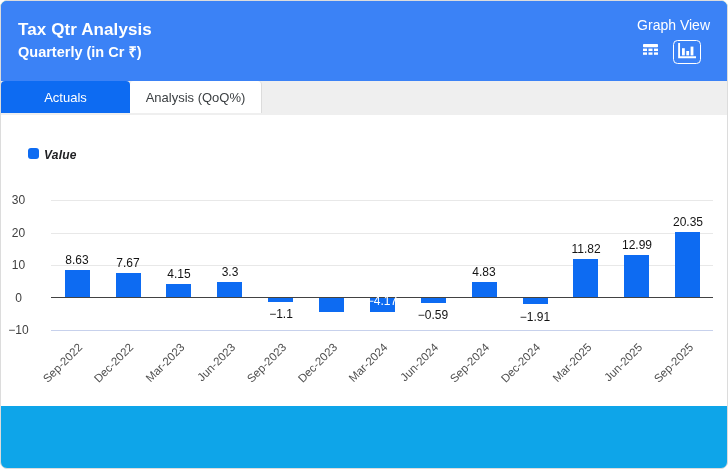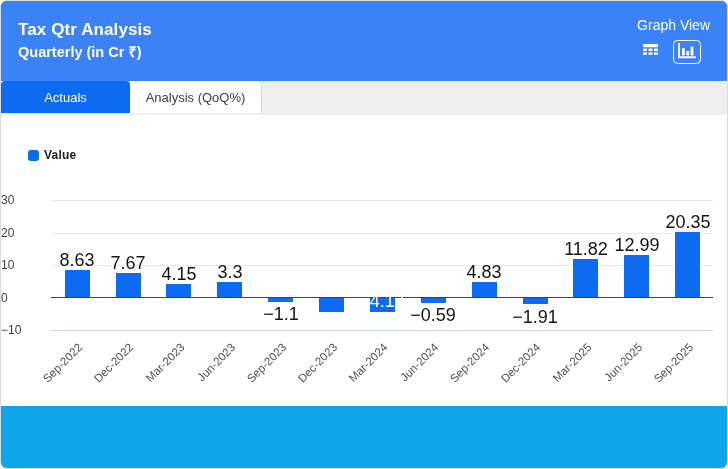--- a/index.html
+++ b/index.html
@@ -38,32 +38,32 @@
   .tabs{height:34px;background:var(--tab-strip-bg);display:flex;}
   .tab{
     height:32px;display:flex;align-items:center;justify-content:center;
     font-size:13px;box-sizing:border-box;cursor:pointer;
     border-radius:4px 4px 0 0;color:#3C4043;background:#FFFFFF;
     border-right:1px solid #DCDCDC;
   }
   .tab.active{background:var(--tab-active-bg);color:#fff;border-right:none;}
   
   .chart-wrap{position:relative;height:291px;background:#fff;font-family:"Liberation Sans",sans-serif;}
-  .legend{position:absolute;left:27px;top:33px;display:flex;align-items:center;}
+  .legend{position:absolute;left:27px;top:33px;display:flex;align-items:flex-start;font-style:italic;}
   .legend-dot{width:11px;height:11px;border-radius:3px;background:var(--bar-color);}
   .legend-label{margin-left:5px;font-size:12px;font-weight:700;color:#202124;letter-spacing:.2px;}
   .gridline{position:absolute;height:1px;}
   .zero-line{position:absolute;height:1.6px;background:var(--zero-line);}
   .ytick{
-    position:absolute;left:0;width:35px;text-align:left;font-size:12px;line-height:15px;
+    position:absolute;left:0;width:35px;text-align:center;font-size:12px;line-height:15px;
     color:var(--axis-label);
   }
   .bar{position:absolute;background:var(--bar-color);}
   .ann{
-    position:absolute;width:70px;text-align:center;font-size:18px;line-height:15px;
+    position:absolute;width:70px;text-align:center;font-size:12px;line-height:15px;
     color:var(--annotation);
   }
   .ann.inside{color:#fff;}
   .xtick{
     position:absolute;font-size:11.5px;line-height:13px;color:#4F4F4F;white-space:nowrap;
     transform:rotate(-45deg);transform-origin:100% 0;
   }
 </style>
 </head>
 <body style="--header-bg: #3B82F6; --bar-color: #0D6BF2; --note-text: #F2A43D; --note-icon: #F0A030; --tab-active-bg: #0D6BF2; --tab-strip-bg: #EFEFEF; --zero-line: #424242; --axis-label: #404040; --annotation: #141414;">

